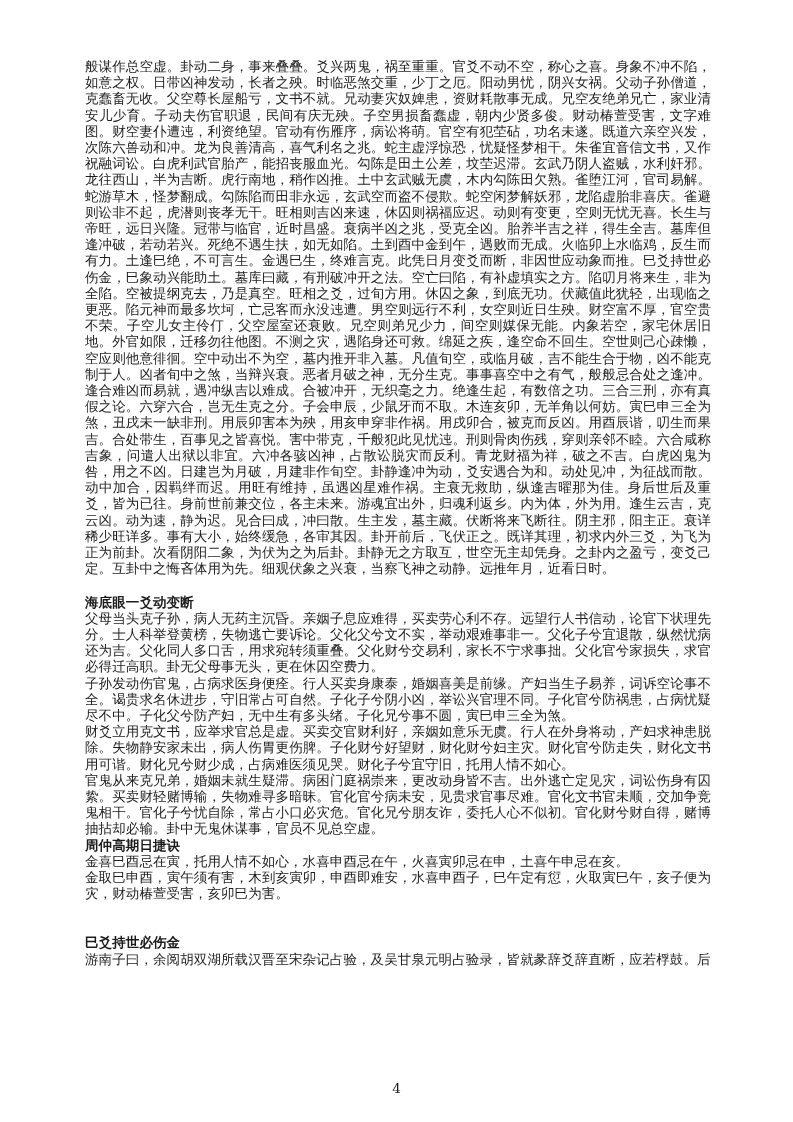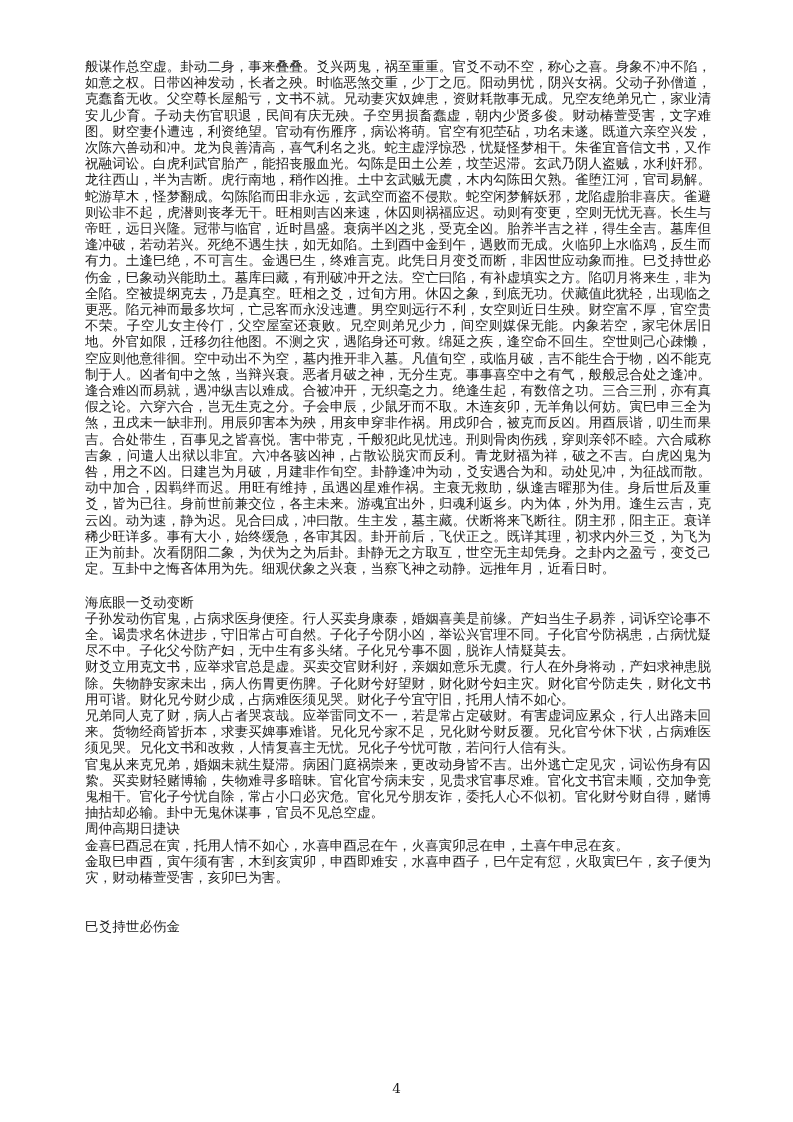--- a/index.html
+++ b/index.html
@@ -29,20 +29,21 @@
     font-weight: normal;
     line-height: 16.2px;
     text-align: justify;
     text-align-last: left;
     text-justify: inter-character;
     word-break: break-all;
     letter-spacing: 0.1px;
   }
   .heading {
     text-align: left;
+    font-weight: bold;
   }
   section { margin: 0; padding: 0; }
   .sec-gap-1 { margin-top: 17px; }
   .sec-gap-2 { margin-top: 0; }
   .sec-gap-3 { margin-top: 33px; }
   .page-number {
     position: absolute;
     left: 0;
     right: 0;
     top: 1080px;
@@ -54,32 +55,33 @@
 </head>
 <body>
 
 <div class="page">
   <div class="content">
 
     <p class="body-text">般谋作总空虚。卦动二身，事来叠叠。爻兴两鬼，祸至重重。官爻不动不空，称心之喜。身象不冲不陷，如意之权。日带凶神发动，长者之殃。时临恶煞交重，少丁之厄。阳动男忧，阴兴女祸。父动子孙僧道，克蠢畜无收。父空尊长屋船亏，文书不就。兄动妻灾奴婢患，资财耗散事无成。兄空友绝弟兄亡，家业清安儿少育。子动夫伤官职退，民间有庆无殃。子空男损畜蠢虚，朝内少贤多俊。财动椿萱受害，文字难图。财空妻仆遭迍，利资绝望。官动有伤雁序，病讼将萌。官空有犯茔砧，功名未遂。既道六亲空兴发，次陈六兽动和冲。龙为良善清高，喜气利名之兆。蛇主虚浮惊恐，忧疑怪梦相干。朱雀宜音信文书，又作祝融词讼。白虎利武官胎产，能招丧服血光。勾陈是田土公差，坟茔迟滞。玄武乃阴人盗贼，水利奸邪。龙往西山，半为吉断。虎行南地，稍作凶推。土中玄武贼无虞，木内勾陈田欠熟。雀堕江河，官司易解。蛇游草木，怪梦翻成。勾陈陷而田非永远，玄武空而盗不侵欺。蛇空闲梦解妖邪，龙陷虚胎非喜庆。雀避则讼非不起，虎潜则丧孝无干。旺相则吉凶来速，休囚则祸福应迟。动则有变更，空则无忧无喜。长生与帝旺，远日兴隆。冠带与临官，近时昌盛。衰病半凶之兆，受克全凶。胎养半吉之祥，得生全吉。墓库但逢冲破，若动若兴。死绝不遇生扶，如无如陷。土到酉中金到午，遇败而无成。火临卯上水临鸡，反生而有力。土逢巳绝，不可言生。金遇巳生，终难言克。此凭日月变爻而断，非因世应动象而推。巳爻持世必伤金，巳象动兴能助土。墓库曰藏，有刑破冲开之法。空亡曰陷，有补虚填实之方。陷叨月将来生，非为全陷。空被提纲克去，乃是真空。旺相之爻，过旬方用。休囚之象，到底无功。伏藏值此犹轻，出现临之更恶。陷元神而最多坎坷，亡忌客而永没迍遭。男空则远行不利，女空则近日生殃。财空富不厚，官空贵不荣。子空儿女主伶仃，父空屋室还衰败。兄空则弟兄少力，间空则媒保无能。内象若空，家宅休居旧地。外官如限，迁移勿往他图。不测之灾，遇陷身还可救。绵延之疾，逢空命不回生。空世则己心疎懒，空应则他意徘徊。空中动出不为空，墓内推开非入墓。凡值旬空，或临月破，吉不能生合于物，凶不能克制于人。凶者旬中之煞，当辩兴衰。恶者月破之神，无分生克。事事喜空中之有气，般般忌合处之逢冲。逢合难凶而易就，遇冲纵吉以难成。合被冲开，无织毫之力。绝逢生起，有数倍之功。三合三刑，亦有真假之论。六穿六合，岂无生克之分。子会申辰，少鼠牙而不取。木连亥卯，无羊角以何妨。寅巳申三全为煞，丑戌未一缺非刑。用辰卯害本为殃，用亥申穿非作祸。用戌卯合，被克而反凶。用酉辰谐，叨生而果吉。合处带生，百事见之皆喜悦。害中带克，千般犯此见忧迍。刑则骨肉伤残，穿则亲邻不睦。六合咸称吉象，问遣人出狱以非宜。六冲各骇凶神，占散讼脱灾而反利。青龙财福为祥，破之不吉。白虎凶鬼为咎，用之不凶。日建岂为月破，月建非作旬空。卦静逢冲为动，爻安遇合为和。动处见冲，为征战而散。动中加合，因羁绊而迟。用旺有维持，虽遇凶星难作祸。主衰无救助，纵逢吉曜那为佳。身后世后及重爻，皆为已往。身前世前兼交位，各主未来。游魂宜出外，归魂利返乡。内为体，外为用。逢生云吉，克云凶。动为速，静为迟。见合曰成，冲曰散。生主发，墓主藏。伏断将来飞断往。阴主邪，阳主正。衰详稀少旺详多。事有大小，始终缓急，各审其因。卦开前后，飞伏正之。既详其理，初求内外三爻，为飞为正为前卦。次看阴阳二象，为伏为之为后卦。卦静无之方取互，世空无主却凭身。之卦内之盈亏，变爻己定。互卦中之悔吝体用为先。细观伏象之兴衰，当察飞神之动静。远推年月，近看日时。</p>
 
     <section class="sec-gap-1">
       <h2 class="heading">海底眼一爻动变断</h2>
-      <p class="body-text">子孙发动伤官鬼，占病求医身便痊。行人买卖身康泰，婚姻喜美是前缘。产妇当生子易养，词诉空论事不全。谒贵求名休进步，守旧常占可自然。子化子兮阴小凶，举讼兴官理不同。子化官兮防祸患，占病忧疑尽不中。子化父兮防产妇，无中生有多头绪。子化兄兮事不圆，脱诈人情疑莫去。</p>
+      <p class="body-text">父母当头克子孙，病人无药主沉昏。亲姻子息应难得，买卖劳心利不存。远望行人书信动，论官下状理先分。士人科举登黄榜，失物逃亡要诉论。父化父兮文不实，举动艰难事非一。父化子兮宜退散，纵然忧病还为吉。父化同人多口舌，用求宛转须重叠。父化财兮交易利，家长不宁求事拙。父化官兮家损失，求官必得迁高职。卦无父母事无头，更在休囚空费力。</p>
+      <p class="body-text">子孙发动伤官鬼，占病求医身便痊。行人买卖身康泰，婚姻喜美是前缘。产妇当生子易养，词诉空论事不全。谒贵求名休进步，守旧常占可自然。子化子兮阴小凶，举讼兴官理不同。子化官兮防祸患，占病忧疑尽不中。子化父兮防产妇，无中生有多头绪。子化兄兮事不圆，寅巳申三全为煞。</p>
       <p class="body-text">财爻立用克文书，应举求官总是虚。买卖交官财利好，亲姻如意乐无虞。行人在外身将动，产妇求神患脱除。失物静安家未出，病人伤胃更伤脾。子化财兮好望财，财化财兮妇主灾。财化官兮防走失，财化文书用可谐。财化兄兮财少成，占病难医须见哭。财化子兮宜守旧，托用人情不如心。</p>
-      <p class="body-text">兄弟同人克了财，病人占者哭哀哉。应举雷同文不一，若是常占定破财。有害虚词应累众，行人出路未回来。货物经商皆折本，求妻买婢事难谐。兄化兄兮家不足，兄化财兮财反覆。兄化官兮休下状，占病难医须见哭。兄化文书和改救，人情复喜主无忧。兄化子兮忧可散，若问行人信有头。</p>
       <p class="body-text">官鬼从来克兄弟，婚姻未就生疑滞。病困门庭祸崇来，更改动身皆不吉。出外逃亡定见灾，词讼伤身有囚絷。买卖财轻赌博输，失物难寻多暗昧。官化官兮病未安，见贵求官事尽难。官化文书官未顺，交加争竞鬼相干。官化子兮忧自除，常占小口必灾危。官化兄兮朋友诈，委托人心不似初。官化财兮财自得，赌博抽拈却必输。卦中无鬼休谋事，官员不见总空虚。</p>
     </section>
 
     <section class="sec-gap-2">
       <h2 class="heading">周仲高期日捷诀</h2>
       <p class="body-text">金喜巳酉忌在寅，托用人情不如心，水喜申酉忌在午，火喜寅卯忌在申，土喜午申忌在亥。</p>
       <p class="body-text">金取巳申酉，寅午须有害，木到亥寅卯，申酉即难安，水喜申酉子，巳午定有愆，火取寅巳午，亥子便为灾，财动椿萱受害，亥卯巳为害。</p>
     </section>
 
     <section class="sec-gap-3">
       <h2 class="heading">巳爻持世必伤金</h2>
+      <p class="body-text">游南子曰，余阅胡双湖所载汉晋至宋杂记占验，及吴甘泉元明占验录，皆就彖辞爻辞直断，应若桴鼓。后</p>
     </section>
 
   </div>
 
   <div class="page-number">4</div>
 </div>
 
 </body></html>

